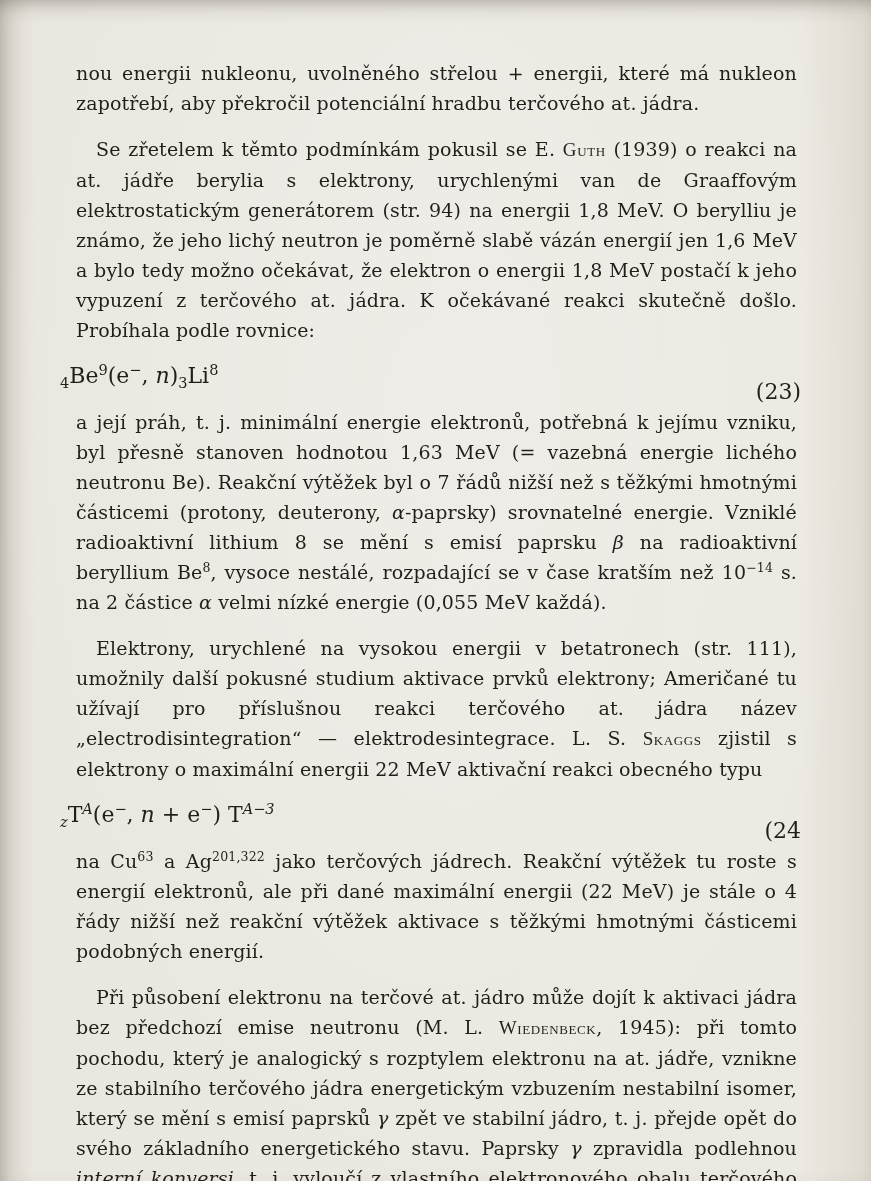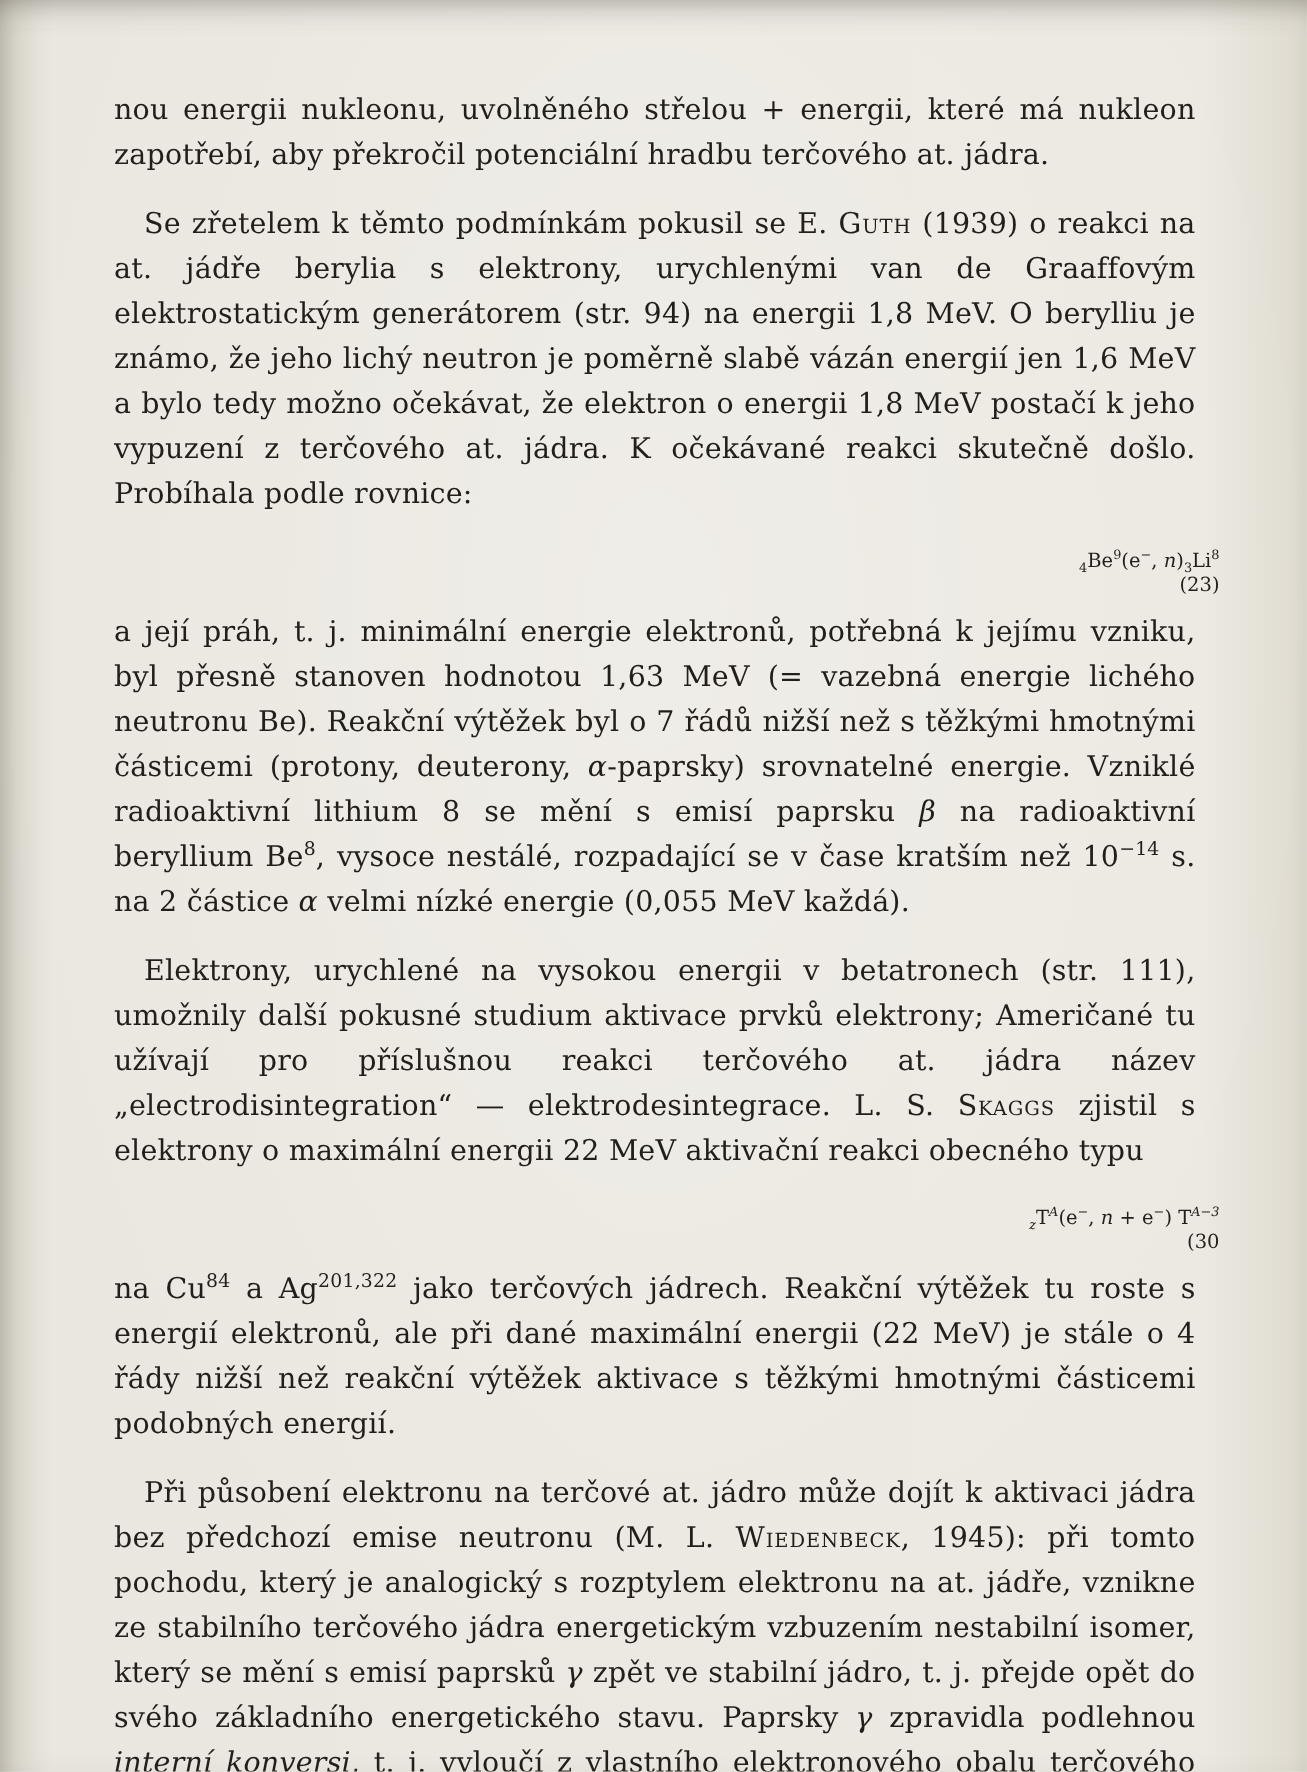--- a/index.html
+++ b/index.html
@@ -32,42 +32,42 @@
     line-height: 30px;
     text-align: justify;
     letter-spacing: 0.15px;
   }
   .para.indent { text-indent: 20px; }
   sup, sub {
     font-size: 0.66em;
     line-height: 0;
   }
   .italic { font-style: italic; }
-  .smallcaps { font-variant: small-caps; letter-spacing: 0.6px; }
+  .smallcaps { font-variant: small-caps; letter-spacing: 0.6px; font-family: Liberation Serif, serif; }
   .equation-row {
     position: relative;
-    margin: 9px 0 11px 0;
-    font-size: 13px;
+    margin: 9px 12px 11px 0;
+    font-size: 22px;
     line-height: 30px;
-    text-align: right;
+    text-align: left;
   }
   .equation-body { display: inline-block; }
   .equation-number {
     position: absolute;
     right: 0;
     top: 16px;
   }
 </style>
 </head>
 <body>
 
 <div class="page">
   <main>
       <p class="para"><span>nou energii nukleonu, uvolněného střelou + energii, které má nukleon zapotřebí, aby překročil potenciální hradbu terčového at. jádra.</span></p>
       <p class="para indent"><span>Se zřetelem k těmto podmínkám pokusil se E. </span><span class="smallcaps">Guth</span><span> (1939) o reakci na at. jádře berylia s elektrony, urychlenými van de Graaffovým elektrostatickým generátorem (str. 94) na energii 1,8 MeV. O berylliu je známo, že jeho lichý neutron je poměrně slabě vázán energií jen 1,6 MeV a bylo tedy možno očekávat, že elektron o energii 1,8 MeV postačí k jeho vypuzení z terčového at. jádra. K očekávané reakci skutečně došlo. Probíhala podle rovnice:</span></p>
       <div class="equation-row"><span class="equation-body"><sub>4</sub><span>Be</span><sup>9</sup><span>(e</span><sup>−</sup><span>, </span><span class="italic">n</span><span>)</span><sub>3</sub><span>Li</span><sup>8</sup></span><span class="equation-number">(23)</span></div>
       <p class="para"><span>a její práh, t. j. minimální energie elektronů, potřebná k jejímu vzniku, byl přesně stanoven hodnotou 1,63 MeV (= vazebná energie lichého neutronu Be). Reakční výtěžek byl o 7 řádů nižší než s těžkými hmotnými částicemi (protony, deuterony, </span><span class="italic">α</span><span>-paprsky) srovnatelné energie. Vzniklé radioaktivní lithium 8 se mění s emisí paprsku </span><span class="italic">β</span><span> na radioaktivní beryllium Be</span><sup>8</sup><span>, vysoce nestálé, rozpadající se v čase kratším než 10</span><sup>−14</sup><span> s. na 2 částice </span><span class="italic">α</span><span> velmi nízké energie (0,055 MeV každá).</span></p>
       <p class="para indent"><span>Elektrony, urychlené na vysokou energii v betatronech (str. 111), umožnily další pokusné studium aktivace prvků elektrony; Američané tu užívají pro příslušnou reakci terčového at. jádra název „electrodisintegration“ — elektrodesintegrace. L. S. </span><span class="smallcaps">Skaggs</span><span> zjistil s elektrony o maximální energii 22 MeV aktivační reakci obecného typu</span></p>
-      <div class="equation-row"><span class="equation-body"><sub class="italic">z</sub><span>T</span><sup class="italic">A</sup><span>(e</span><sup>−</sup><span>, </span><span class="italic">n</span><span> + e</span><sup>−</sup><span>) T</span><sup class="italic">A−3</sup></span><span class="equation-number">(30</span></div>
-      <p class="para"><span>na Cu</span><sup>84</sup><span> a Ag</span><sup>201,322</sup><span> jako terčových jádrech. Reakční výtěžek tu roste s energií elektronů, ale při dané maximální energii (22 MeV) je stále o 4 řády nižší než reakční výtěžek aktivace s těžkými hmotnými částicemi podobných energií.</span></p>
+      <div class="equation-row"><span class="equation-body"><sub class="italic">z</sub><span>T</span><sup class="italic">A</sup><span>(e</span><sup>−</sup><span>, </span><span class="italic">n</span><span> + e</span><sup>−</sup><span>) T</span><sup class="italic">A−3</sup></span><span class="equation-number">(24</span></div>
+      <p class="para"><span>na Cu</span><sup>63</sup><span> a Ag</span><sup>201,322</sup><span> jako terčových jádrech. Reakční výtěžek tu roste s energií elektronů, ale při dané maximální energii (22 MeV) je stále o 4 řády nižší než reakční výtěžek aktivace s těžkými hmotnými částicemi podobných energií.</span></p>
       <p class="para indent"><span>Při působení elektronu na terčové at. jádro může dojít k aktivaci jádra bez předchozí emise neutronu (M. L. </span><span class="smallcaps">Wiedenbeck</span><span>, 1945): při tomto pochodu, který je analogický s rozptylem elektronu na at. jádře, vznikne ze stabilního terčového jádra energetickým vzbuzením nestabilní isomer, který se mění s emisí paprsků </span><span class="italic">γ</span><span> zpět ve stabilní jádro, t. j. přejde opět do svého základního energetického stavu. Paprsky </span><span class="italic">γ</span><span> zpravidla podlehnou </span><span class="italic">interní konversi</span><span>, t. j. vyloučí z vlastního elektronového obalu terčového jádra fotoelektrony, které lze zjistit, energeticky proměřit a kontrolovat tak energii jádrových paprsků </span><span class="italic">γ</span><span>. Obecná rovnice této aktivační reakce zní:</span></p>
     </main>
 </div>
 
 </body></html>

